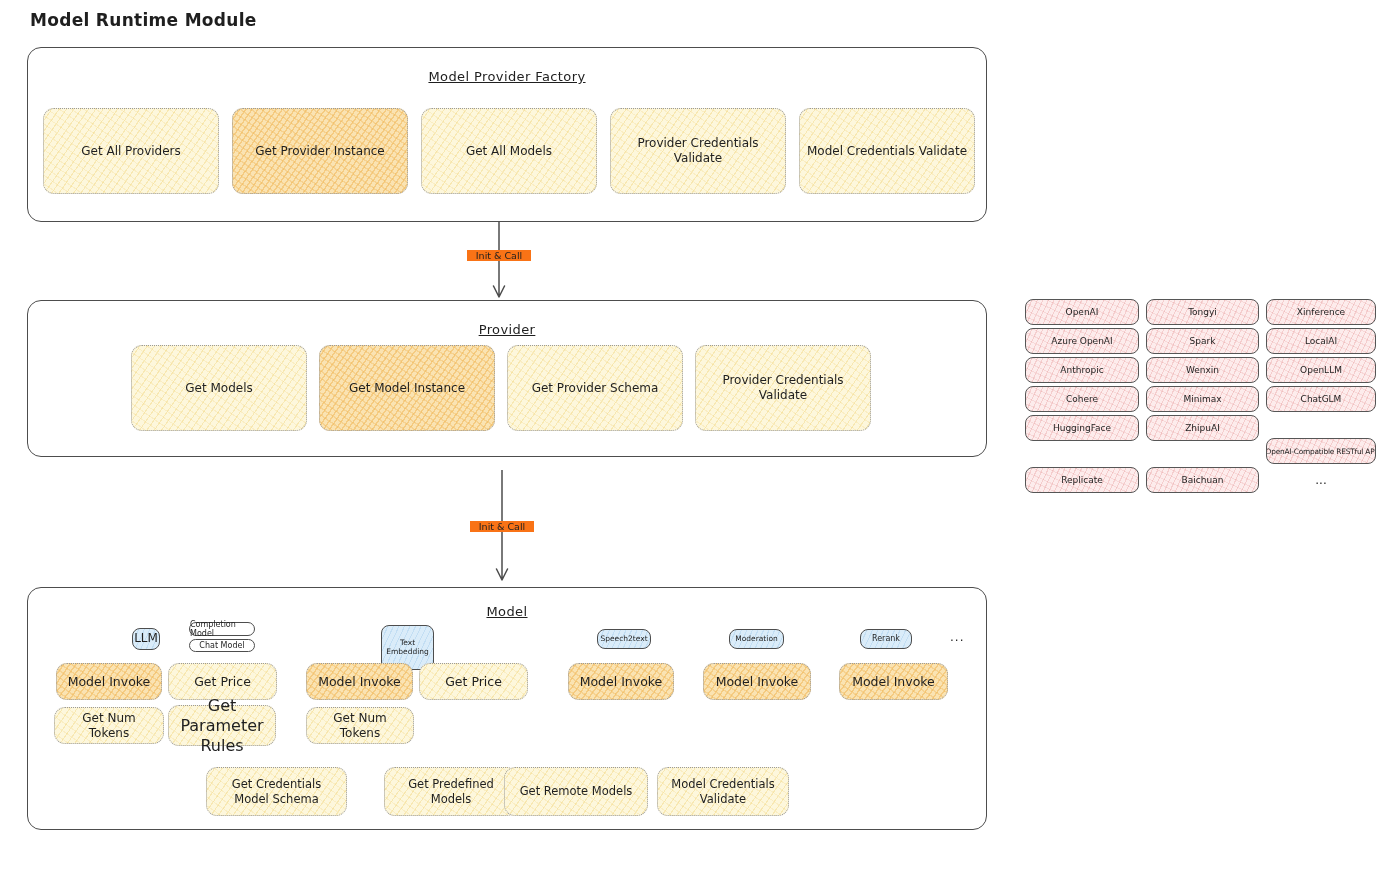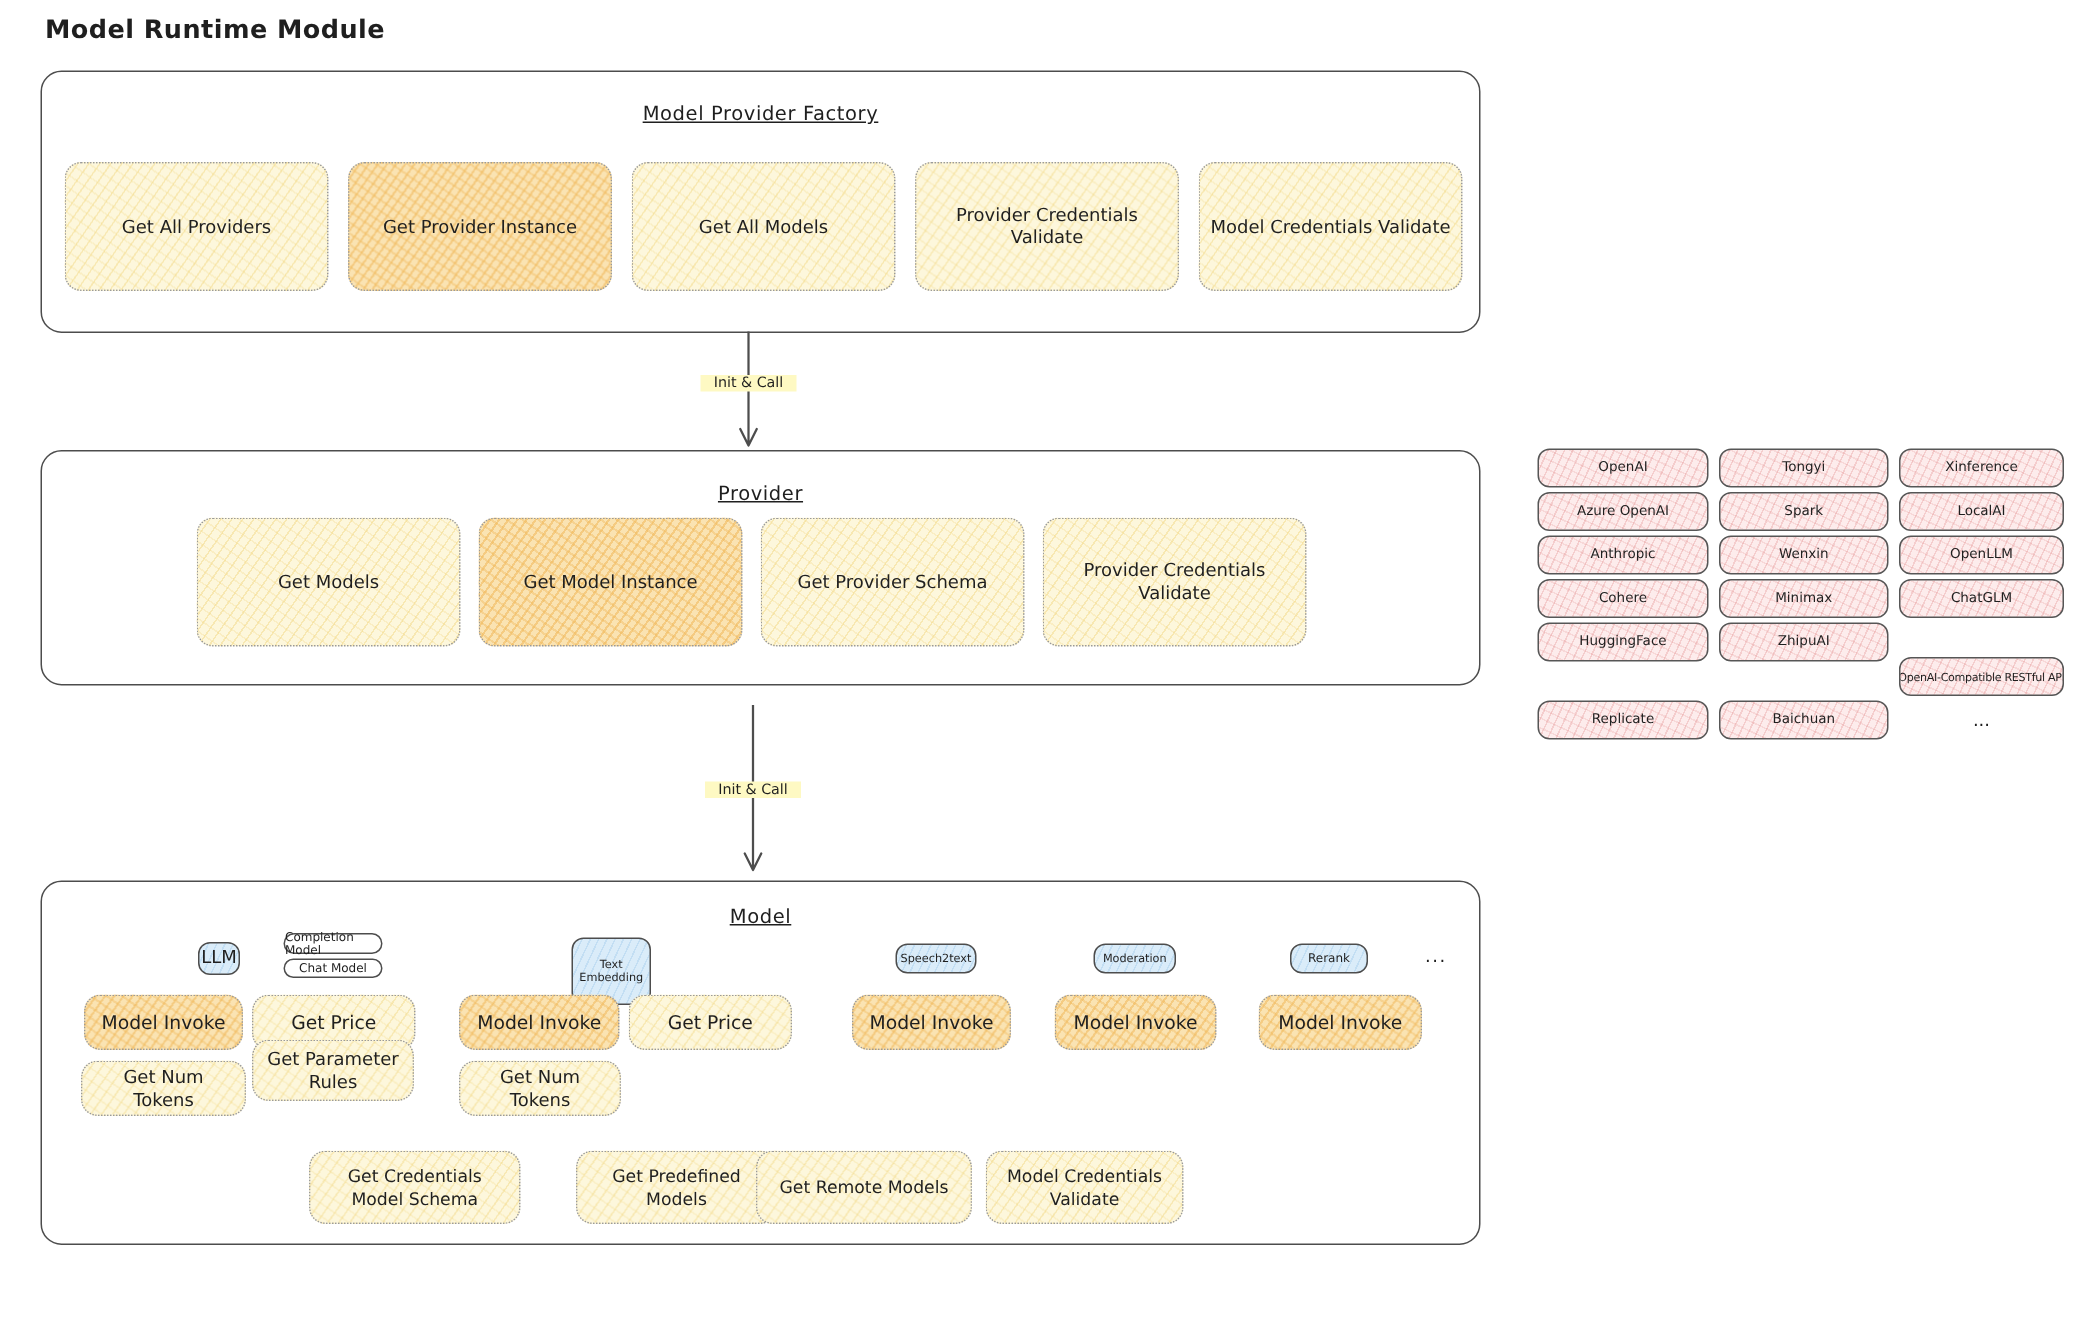--- a/index.html
+++ b/index.html
@@ -38,21 +38,21 @@
       repeating-linear-gradient(125deg, rgba(240,184,90,.55) 0 1.4px, rgba(255,255,255,0) 1.4px 5px),
       repeating-linear-gradient(35deg,  rgba(240,184,90,.40) 0 1.4px, rgba(255,255,255,0) 1.4px 6px),
       #fae3b2;
   }
   .big-op{width:176px;height:86px;}
   .factory-row{left:15px;top:60px;gap:13px;}
   .provider-row{left:103px;top:44px;gap:12px;}
   
   .arrow{position:absolute;}
   .arrow-label{
-    position:absolute;width:64px;text-align:center;font-size:9.5px;background:#fef9c3;z-index:2;
+    position:absolute;width:64px;text-align:center;font-size:9.5px;background:#f97316;z-index:2;
   }
   
   .pgrid{
     position:absolute;left:1025px;top:299px;display:grid;
     grid-template-columns:114px 113px 110px;column-gap:7px;row-gap:3px;
   }
   .pcell{
     box-sizing:border-box;height:26px;border:1.2px solid #565656;border-radius:8px;
     display:flex;align-items:center;justify-content:center;text-align:center;
     font-size:9px;white-space:nowrap;overflow:hidden;
@@ -156,21 +156,21 @@
 
     <div class="op hl m-op" style="left:28px;top:75px;width:106px;height:37px;font-size:12.5px;">Model Invoke</div>
     <div class="op m-op" style="left:140px;top:75px;width:109px;height:37px;font-size:12.5px;">Get Price</div>
     <div class="op hl m-op" style="left:278px;top:75px;width:107px;height:37px;font-size:12.5px;">Model Invoke</div>
     <div class="op m-op" style="left:391px;top:75px;width:109px;height:37px;font-size:12.5px;">Get Price</div>
     <div class="op hl m-op" style="left:540px;top:75px;width:106px;height:37px;font-size:12.5px;">Model Invoke</div>
     <div class="op hl m-op" style="left:675px;top:75px;width:108px;height:37px;font-size:12.5px;">Model Invoke</div>
     <div class="op hl m-op" style="left:811px;top:75px;width:109px;height:37px;font-size:12.5px;">Model Invoke</div>
 
     <div class="op m-op" style="left:26px;top:119px;width:110px;height:37px;font-size:12px;">Get Num Tokens</div>
-    <div class="op m-op" style="left:140px;top:105px;width:108px;height:41px;font-size:12px;">Get Parameter Rules</div>
+    <div class="op m-op" style="left:140px;top:117px;width:108px;height:41px;font-size:16px;">Get Parameter Rules</div>
     <div class="op m-op" style="left:278px;top:119px;width:108px;height:37px;font-size:12px;">Get Num Tokens</div>
 
     <div class="op m-op" style="left:178px;top:179px;width:141px;height:49px;font-size:11.5px;">Get Credentials Model Schema</div>
     <div class="op m-op" style="left:332px;top:179px;width:134px;height:49px;font-size:11.5px;margin-left:24px;">Get Predefined Models</div>
     <div class="op m-op" style="left:476px;top:179px;width:144px;height:49px;font-size:11.5px;">Get Remote Models</div>
     <div class="op m-op" style="left:629px;top:179px;width:132px;height:49px;font-size:11.5px;">Model Credentials Validate</div>
   </section>
 
 </div>
 

